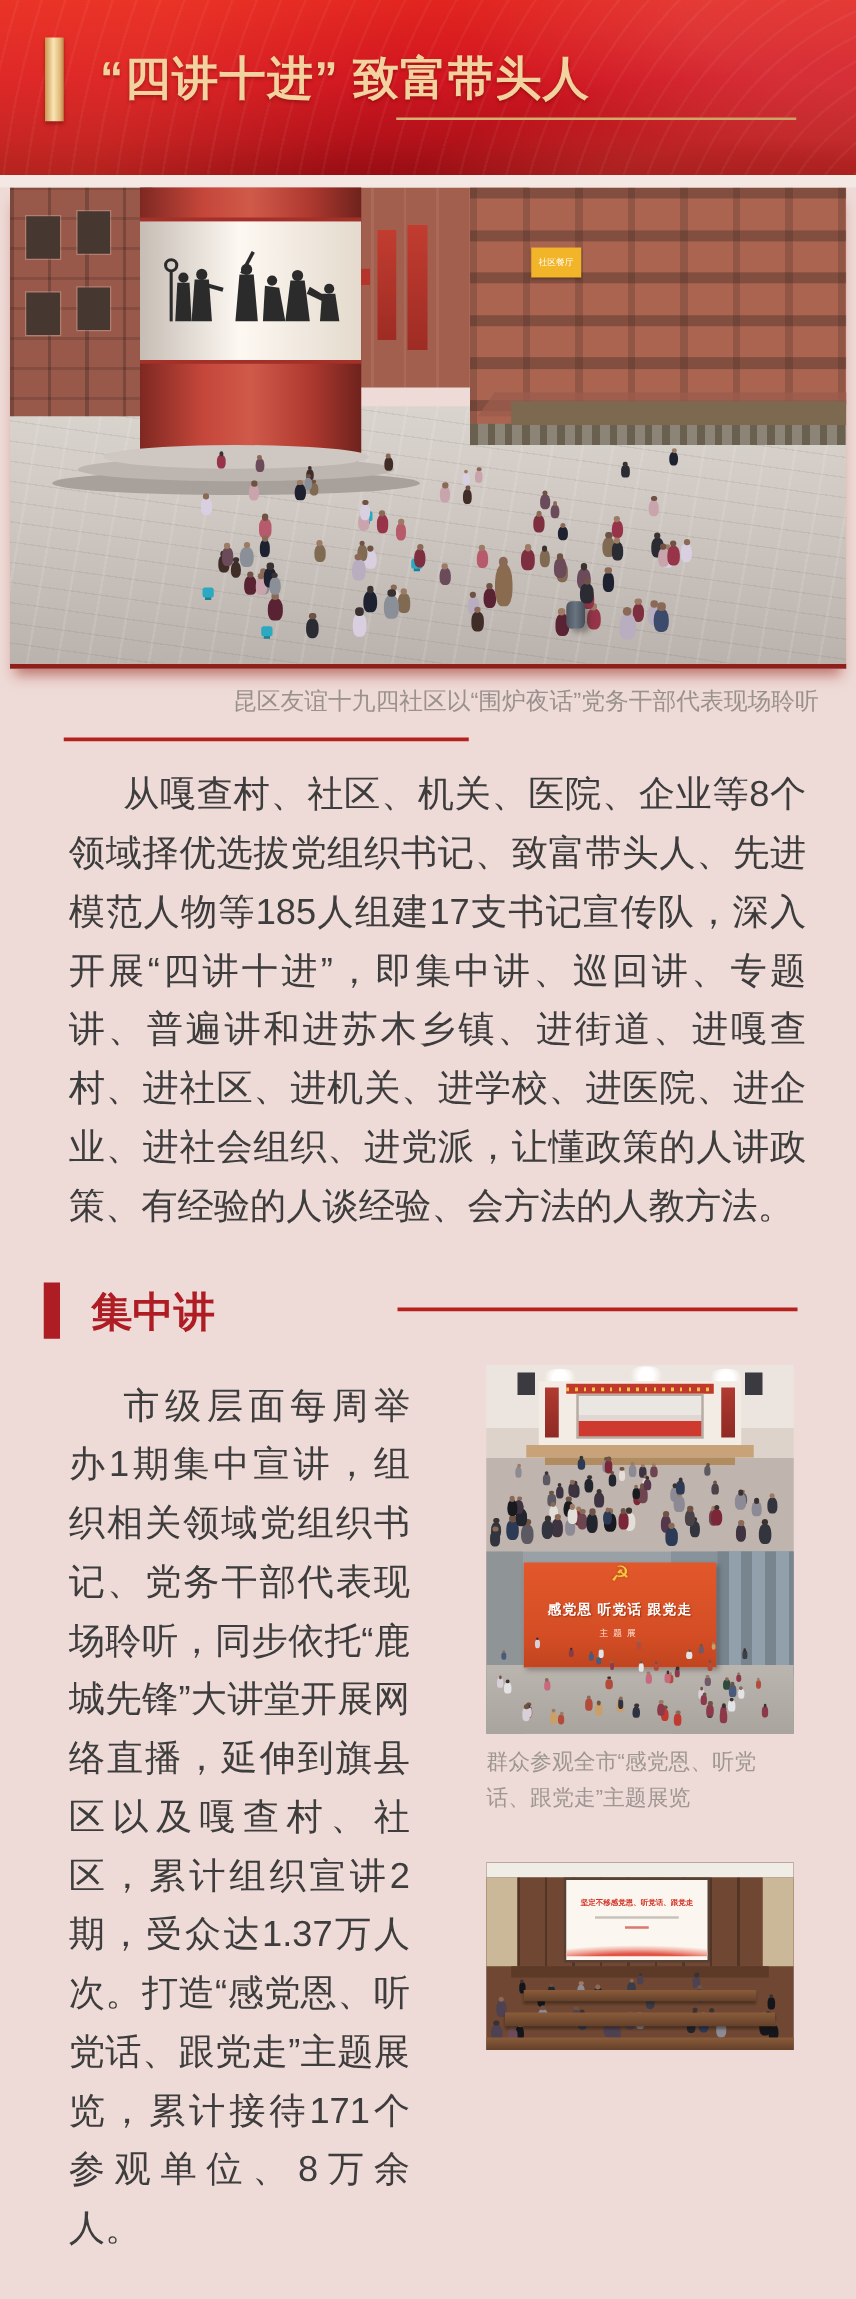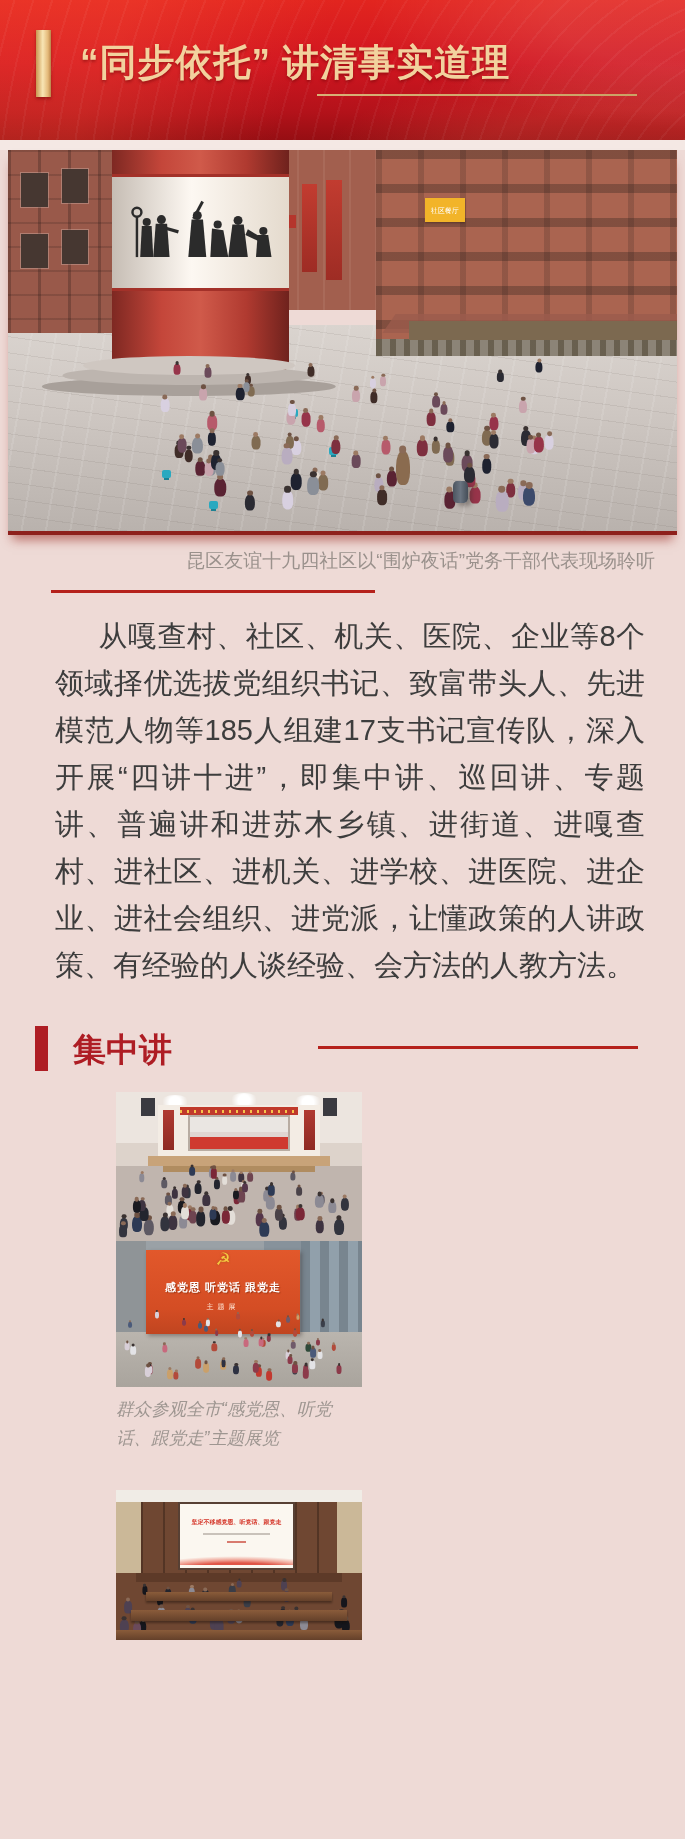--- a/index.html
+++ b/index.html
@@ -82,21 +82,21 @@
   .sec-bar{position:absolute;left:35px;top:2px;width:13px;height:45px;background:#ae1d24;}
   .sec-title{position:absolute;left:73px;top:4px;font-size:33px;font-weight:bold;color:#ae1d24;}
   .sec-line{position:absolute;left:318px;top:22px;width:320px;height:3px;background:#b5211c;}
 
   .columns{display:flex;margin:20px 0 0 55px;}
   .col-text{width:273px;height:707px;overflow:hidden;margin:10px 0 0 0;
     font-size:29px;line-height:47px;color:#3d3d3d;text-align:justify;text-indent:1.5em;}
   .gallery{margin-left:61px;width:246px;}
   .g-photo{position:relative;width:246px;overflow:hidden;}
   .g-cap{margin:8px 0 14px;font-size:17.5px;line-height:29px;color:#9e9691;}
-  .g-cap.mb-lg{margin-bottom:37px;font-style:italic;}
+  .g-cap.mb-lg{margin-bottom:37px;}
 
   
   .hall{height:149px;background:linear-gradient(180deg,#ece5df 0 34%,#ddd3cb 34% 50%,#c0b5ae 50% 100%);}
   .h-light{border-radius:50%;background:radial-gradient(circle,#fff 0 35%,rgba(255,255,255,0) 75%);}
   .stage-wall{left:17%;top:9%;width:66%;height:35%;background:#f3ece4;}
   .led{left:26%;top:10%;width:48%;height:5.5%;background:#c0392b;
     background-image:repeating-linear-gradient(90deg,rgba(255,220,80,.85) 0 2px,transparent 2px 7px);
     background-size:100% 40%;background-position:0 55%;background-repeat:no-repeat;}
   .screen1{left:30%;top:17%;width:40%;height:21%;
     background:linear-gradient(180deg,#eae6e2 0 48%,#e0d6d2 48% 62%,#cf3a30 62% 100%);box-shadow:0 0 0 2px #b8aca2;}
@@ -134,21 +134,21 @@
   .swoosh{position:absolute;bottom:4%;left:0;width:100%;height:30%;
     background:radial-gradient(130% 120% at 50% 135%,#e05547 0 38%,#f0a99c 52%,rgba(240,200,190,0) 68%);}
   .dais{left:8%;top:55%;width:84%;height:6%;background:#5d3a28;}
   .desk{background:linear-gradient(180deg,#8a5c3a,#64402a);box-shadow:0 2px 2px rgba(20,12,8,.4);}
 </style>
 </head>
 <body>
 
 <header class="banner">
   <div class="gold-bar"></div>
-  <h1 class="title">“同步依托” 讲清事实道理</h1>
+  <h1 class="title">“四讲十进” 致富带头人</h1>
   <div class="gold-underline"></div>
 </header>
 <div class="gap-strip"></div>
 
 <figure class="hero" style="margin-top:0;">
   <div class="scene">
     <div class="abs pavement"></div>
     <div class="abs bldg-left"></div>
     <div class="abs bldg-mid"></div>
     <div class="abs bldg-right"></div>
@@ -433,20 +433,21 @@
 
 <p class="intro">从嘎查村、社区、机关、医院、企业等8个领域择优选拔党组织书记、致富带头人、先进模范人物等185人组建17支书记宣传队，深入开展“四讲十进”，即集中讲、巡回讲、专题讲、普遍讲和进苏木乡镇、进街道、进嘎查村、进社区、进机关、进学校、进医院、进企业、进社会组织、进党派，让懂政策的人讲政策、有经验的人谈经验、会方法的人教方法。</p>
 
 <div class="section-header">
   <span class="sec-bar"></span>
   <span class="sec-title">集中讲</span>
   <span class="sec-line"></span>
 </div>
 
 <div class="columns">
+  <p class="col-text">市级层面每周举办1期集中宣讲，组织相关领域党组织书记、党务干部代表现场聆听，同步依托“鹿城先锋”大讲堂开展网络直播，延伸到旗县区以及嘎查村、社区，累计组织宣讲2期，受众达1.37万人次。打造“感党恩、听党话、跟党走”主题展览，累计接待171个参观单位、8万余人。</p>
 
   <div class="gallery">
 
     <div class="g-photo hall">
       <div class="abs h-light" style="left:18%;top:2%;width:12%;height:10%;"></div>
       <div class="abs h-light" style="left:46%;top:1%;width:12%;height:10%;"></div>
       <div class="abs h-light" style="left:72%;top:2%;width:12%;height:10%;"></div>
       <div class="abs stage-wall"></div>
       <div class="abs spk" style="left:10%;"></div>
       <div class="abs spk" style="right:10%;"></div>

